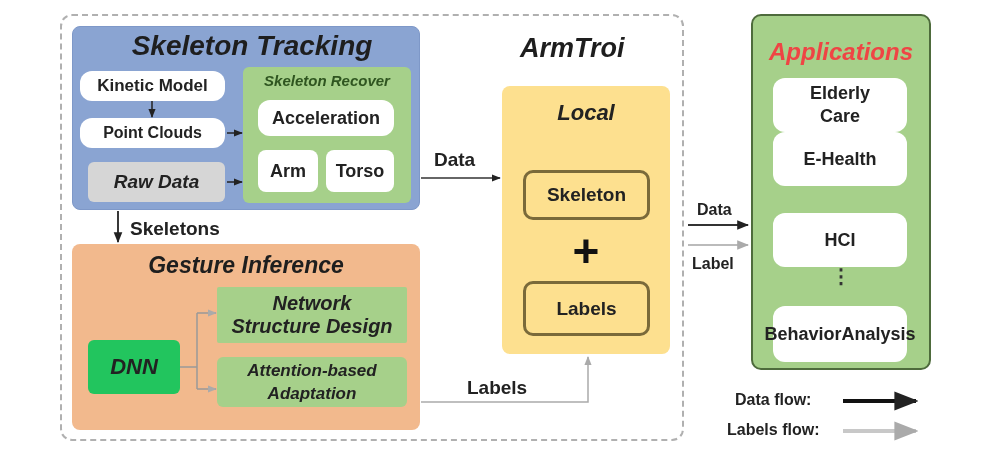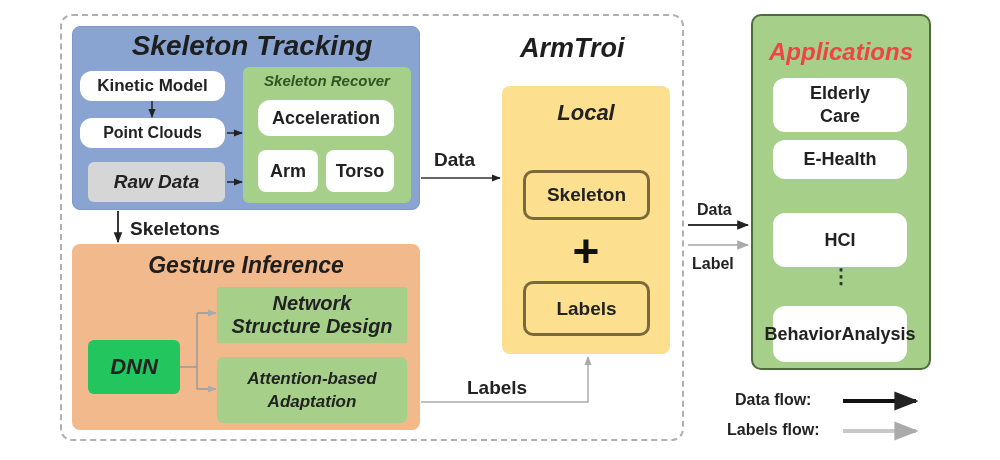--- a/index.html
+++ b/index.html
@@ -25,38 +25,38 @@
   #accel { left: 258px; top: 100px; width: 136px; height: 36px; font-size: 18px; }
   #arm { left: 258px; top: 150px; width: 60px; height: 42px; font-size: 18px; border-radius: 8px; }
   #torso { left: 326px; top: 150px; width: 68px; height: 42px; font-size: 18px; border-radius: 8px; }
 
   #skeletons-label { left: 130px; top: 218px; font-size: 19px; }
 
   #gesture { left: 72px; top: 244px; width: 348px; height: 186px; background: #f2b98d; border-radius: 8px; }
   #gesture-title { left: 72px; top: 252px; width: 348px; font-size: 23px; color: #1e1e1e; }
   #dnn { left: 88px; top: 340px; width: 92px; height: 54px; background: #22c55e; border-radius: 6px; font-size: 22px; }
   #network { left: 217px; top: 287px; width: 190px; height: 56px; background: #a6d08a; border-radius: 2px; font-size: 20px; line-height: 23px; }
-  #attention { left: 217px; top: 357px; width: 190px; height: 66px; background: #a6d08a; border-radius: 6px; font-size: 17px; line-height: 23px; }
+  #attention { left: 217px; top: 357px; width: 190px; height: 50px; background: #a6d08a; border-radius: 6px; font-size: 17px; line-height: 23px; }
 
   #armtroi { left: 520px; top: 33px; font-size: 27px; color: #1e1e1e; }
 
   #storage { left: 502px; top: 86px; width: 168px; height: 268px; background: #fde08f; border-radius: 8px; }
   #storage-title { left: 502px; top: 98px; width: 168px; font-size: 22px; line-height: 29px; }
   .ybox { border: 3px solid #7a6a3a; border-radius: 10px; background: #fde08f; font-size: 19px; }
   #skeleton-box { left: 523px; top: 170px; width: 127px; height: 50px; }
   #plus { left: 502px; top: 226px; width: 168px; font-size: 46px; line-height: 50px; color: #111; }
   #labels-box { left: 523px; top: 281px; width: 127px; height: 55px; }
 
   #data-label { left: 434px; top: 149px; font-size: 19px; }
   #labels-label { left: 467px; top: 377px; font-size: 19px; }
 
   #apps { left: 751px; top: 14px; width: 180px; height: 356px; background: #a6d08a; border: 2px solid #4e6b3c; border-radius: 10px; }
   #apps-title { left: 751px; top: 38px; width: 180px; font-size: 24px; color: #ef4444; }
   #elderly { left: 773px; top: 78px; width: 134px; height: 54px; font-size: 18px; line-height: 23px; }
-  #ehealth { left: 773px; top: 140px; width: 134px; height: 39px; font-size: 18px; }
+  #ehealth { left: 773px; top: 132px; width: 134px; height: 54px; font-size: 18px; }
   #hci { left: 773px; top: 213px; width: 134px; height: 54px; font-size: 18px; }
   #dots { left: 751px; top: 270px; width: 180px; font-size: 20px; line-height: 12px; color: #333; }
   #behavior { left: 773px; top: 306px; width: 134px; height: 56px; font-size: 18px; line-height: 23px; }
 
   #app-data-label { left: 697px; top: 201px; font-size: 16px; }
   #app-label-label { left: 692px; top: 255px; font-size: 16px; }
 
   #legend-data { left: 735px; top: 391px; font-size: 16px; }
   #legend-label { left: 727px; top: 421px; font-size: 16px; }
 

